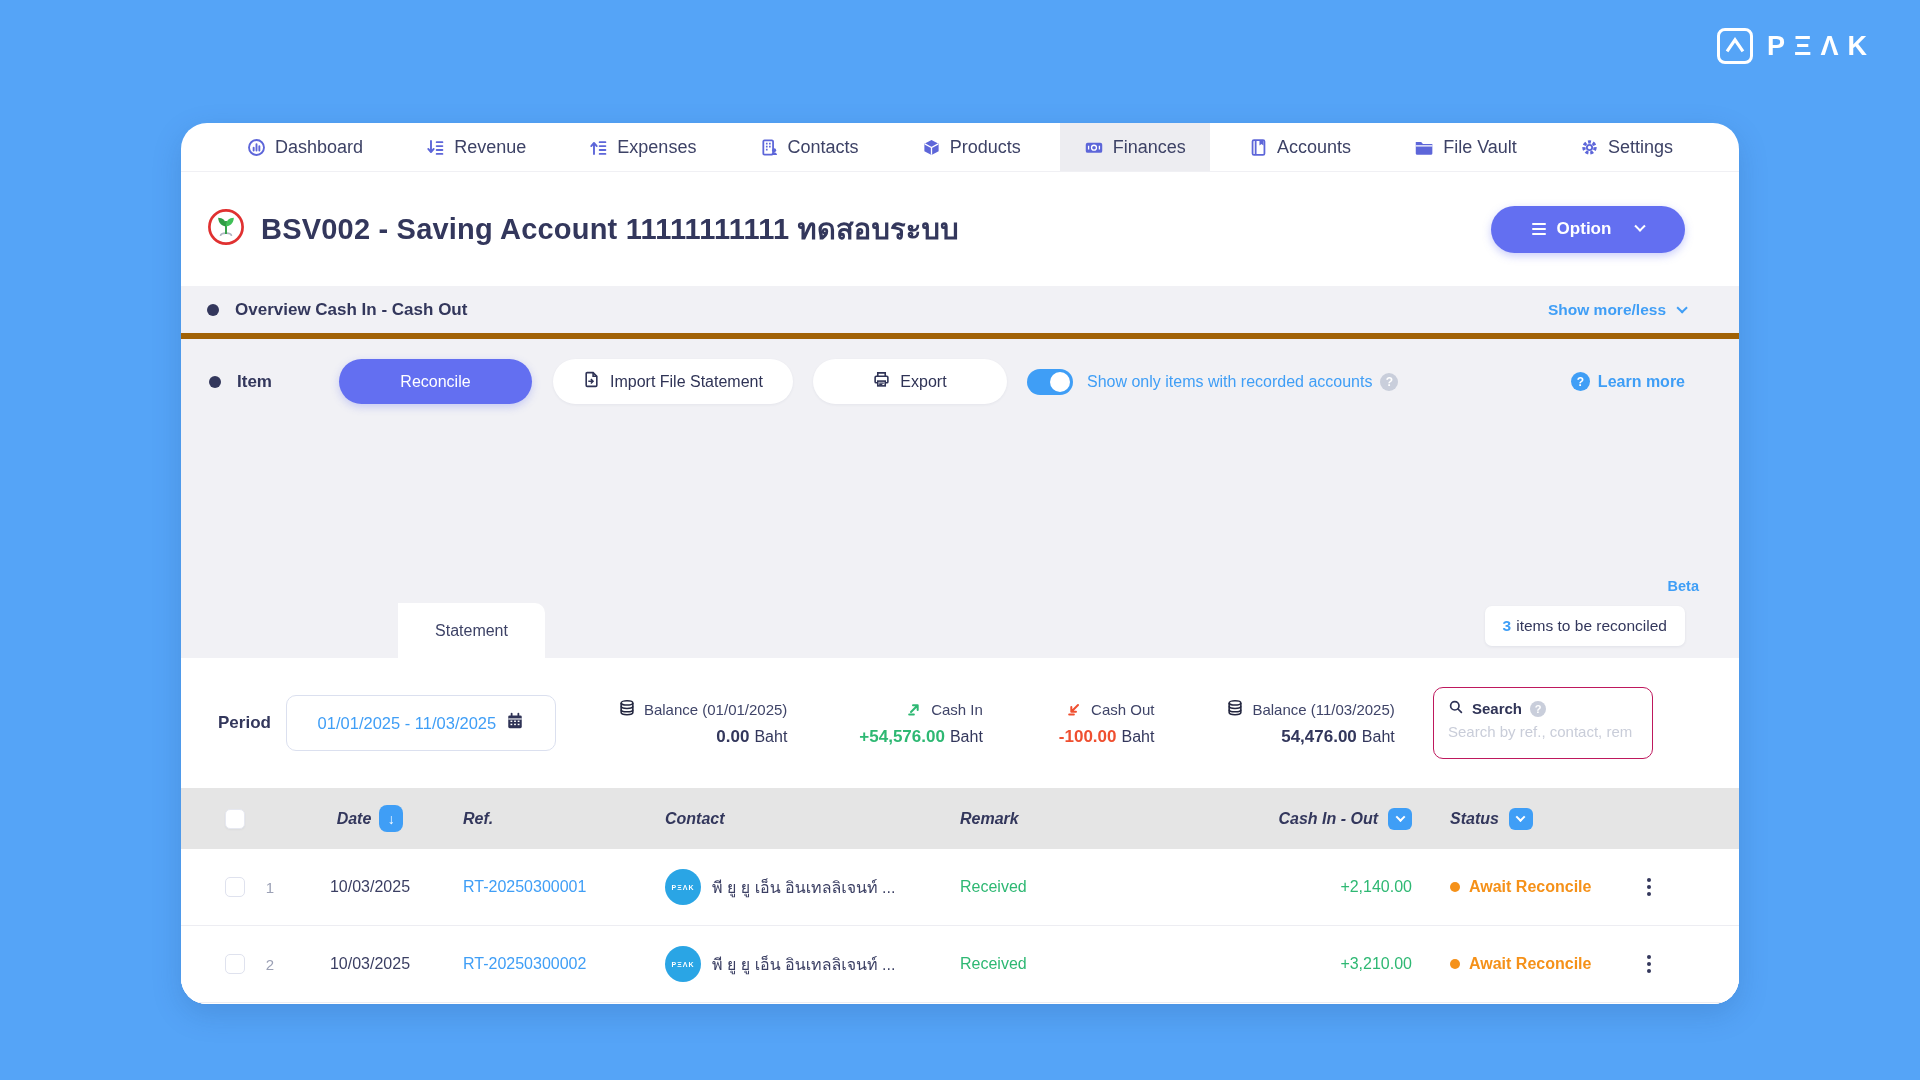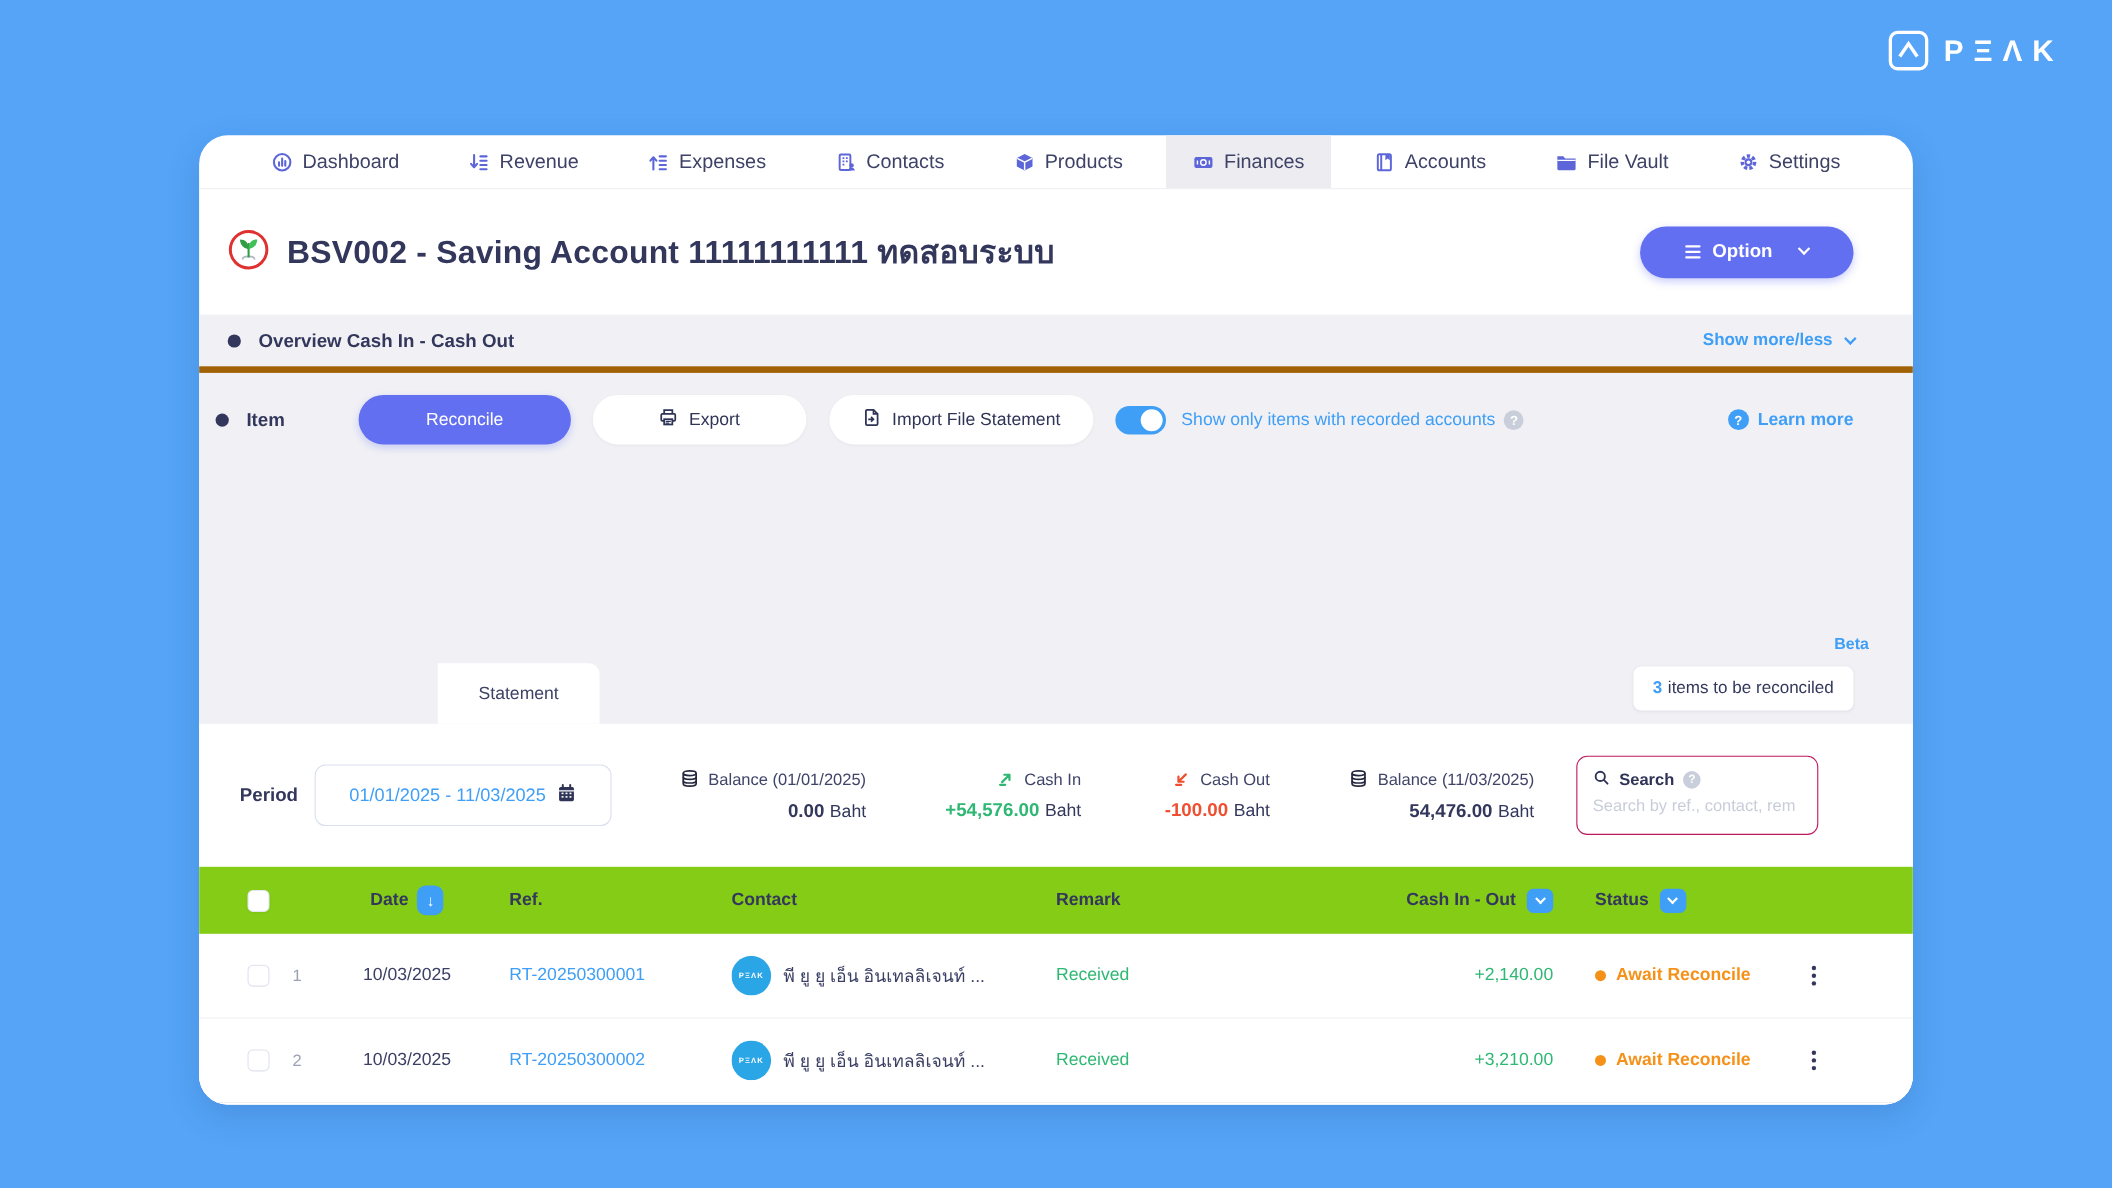--- a/index.html
+++ b/index.html
@@ -31,21 +31,21 @@
 
   
   .gray { background:#f1f1f5; height:717px; position:relative; }
 
   .overview-row { height:53px; display:flex; align-items:center; padding:0 55px 0 26px; border-bottom:6px solid #a16207; }
   .bullet { width:12px; height:12px; border-radius:50%; background:#33375c; margin-right:16px; flex:0 0 auto; }
   .section-title { font-size:17px; font-weight:bold; color:#33375c; }
   .showmore { margin-left:auto; display:flex; align-items:center; gap:10px; color:#3f9ef6; font-size:15.5px; font-weight:bold; cursor:pointer; }
   .chev-blue { width:8px; height:8px; border-right:2.4px solid #3f9ef6; border-bottom:2.4px solid #3f9ef6; transform:rotate(45deg) translateY(-3px); }
 
-  .item-row { height:85px; display:flex; align-items:center; padding:0 54px 0 15px;text-align:center; }
+  .item-row { height:85px; display:flex; align-items:center; padding:0 54px 0 28px;text-align:center; }
   .pill { height:45px; border-radius:23px; display:flex; align-items:center; justify-content:center; gap:10px; font-size:16px; cursor:pointer; }
   .btn-reconcile { margin-left:67px; width:193px; background:#636ff1; color:#fff; box-shadow:0 3px 8px rgba(99,111,241,.3); }
   .btn-white { background:#fff; color:#2f3356; box-shadow:0 1px 3px rgba(40,50,90,.06); }
   .btn-import { margin-left:21px; width:240px; }
   .btn-export { margin-left:20px; width:194px; }
   .toggle { margin-left:20px; width:46px; height:26px; border-radius:13px; background:#3f9ef6; position:relative; cursor:pointer; flex:0 0 auto; }
   .toggle .knob { position:absolute; right:3px; top:3px; width:20px; height:20px; border-radius:50%; background:#fff; }
   .toggle-label { margin-left:14px; color:#3f9ef6; font-size:16px; }
   .qmark { width:18px; height:18px; border-radius:50%; background:#c9cedb; color:#fff; font-size:12px; font-weight:bold; display:flex; align-items:center; justify-content:center; flex:0 0 auto; }
   .qmark.sm { width:16px; height:16px; font-size:11px; }
@@ -74,21 +74,21 @@
   .sum-value .unit { font-weight:normal; font-size:16px; color:#33375c; margin-left:5px; }
   .val-green { color:#2eb873; } .val-red { color:#ef4f30; }
   .b1{margin-left:62px;} .b2{margin-left:72px;} .b3{margin-left:76px;} .b4{margin-left:72px;}
   .search-box { margin-left:auto; margin-right:86px; width:220px; height:72px; border:1px solid #be185d; border-radius:10px; background:#fff; padding:11px 14px 9px; display:flex; flex-direction:column; gap:5px; }
   .search-top { display:flex; align-items:center; gap:8px; font-size:15px; font-weight:bold; color:#2f3356; }
   .search-box input { border:none; outline:none; font-size:15px; color:#5a5f7a; width:100%; font-family:"Liberation Sans", sans-serif; }
   .search-box input::placeholder { color:#c9cdd9; }
 
   
   .thead, .trow { display:grid; grid-template-columns:74px 30px 170px 210px 295px 215px 237px 209px 118px; align-items:center; }
-  .thead { height:61px; background:#84cc16; font-size:16px; font-weight:bold; color:#33375c; }
+  .thead { height:61px; background:#e5e5e5; font-size:16px; font-weight:bold; color:#33375c;font-style:italic; }
   .trow { height:77px; background:#fff; border-bottom:1px solid #ededf2; font-size:16px; }
   .cell { display:flex; align-items:center; }
   .c-check { padding-left:44px; }
   .checkbox { width:20px; height:20px; border-radius:5px; background:#fff; border:1px solid #dfe2ee; cursor:pointer; }
   .thead .checkbox { box-shadow:0 1px 2px rgba(40,50,90,.05); border-color:#e6e8f0; }
   .c-num { color:#9ba0b5; font-size:15px; justify-content:center; }
   .c-date { justify-content:center; color:#3b3f63; }
   .h-date { justify-content:center; gap:8px; }
   .sort-badge { width:24px; height:27px; border-radius:8px; background:#3f9ef6; color:#fff; display:flex; align-items:center; justify-content:center; font-size:14px; font-weight:bold; cursor:pointer; }
   .filter-badge { width:24px; height:22px; border-radius:6px; background:#3f9ef6; display:flex; align-items:center; justify-content:center; cursor:pointer; margin-left:10px; }
@@ -241,40 +241,40 @@
         <span class="chev-blue"></span>
       </div>
     </div>
 
     <div class="item-row">
       <span class="bullet"></span>
       <span class="section-title">Item</span>
       <div class="pill btn-reconcile">
           <span>Reconcile</span>
         </div>
+      <div class="pill btn-white btn-import">
+        <span>
+          <svg width="17" height="17" viewBox="0 0 16 16">
+              <path d="M9.5 1.5H4a1 1 0 0 0-1 1v11a1 1 0 0 0 1 1h8a1 1 0 0 0 1-1V5z" fill="none" stroke="#2f3356" stroke-width="1.5"></path>
+              <path d="M9.5 1.5V5H13" fill="none" stroke="#2f3356" stroke-width="1.5"></path>
+              <path d="M5 9.6h4M7.4 7.5l2.1 2.1-2.1 2.1" stroke="#2f3356" stroke-width="1.4" fill="none"></path>
+            </svg>
+        </span>
+        <span>Import File Statement</span>
+      </div>
       <div class="pill btn-white btn-export">
         <span>
           <svg width="17" height="17" viewBox="0 0 16 16">
               <path d="M4.5 5V1.8h7V5" fill="none" stroke="#2f3356" stroke-width="1.5"></path>
               <rect x="2" y="5" width="12" height="6" rx="1" fill="none" stroke="#2f3356" stroke-width="1.5"></rect>
               <rect x="4.5" y="9.5" width="7" height="4.5" fill="#fff" stroke="#2f3356" stroke-width="1.5"></rect>
               <path d="M5.8 11.4h4.4M5.8 12.9h3" stroke="#2f3356" stroke-width="1.1"></path>
             </svg>
         </span>
         <span>Export</span>
-      </div>
-      <div class="pill btn-white btn-import">
-        <span>
-          <svg width="17" height="17" viewBox="0 0 16 16">
-              <path d="M9.5 1.5H4a1 1 0 0 0-1 1v11a1 1 0 0 0 1 1h8a1 1 0 0 0 1-1V5z" fill="none" stroke="#2f3356" stroke-width="1.5"></path>
-              <path d="M9.5 1.5V5H13" fill="none" stroke="#2f3356" stroke-width="1.5"></path>
-              <path d="M5 9.6h4M7.4 7.5l2.1 2.1-2.1 2.1" stroke="#2f3356" stroke-width="1.4" fill="none"></path>
-            </svg>
-        </span>
-        <span>Import File Statement</span>
       </div>
       <div class="toggle">
           <span class="knob"></span>
         </div>
       <span class="toggle-label">Show only items with recorded accounts</span>
       <span class="qmark">?</span>
       <div class="learn-more">
         <span class="qmark blue">?</span>
         <span>Learn more</span>
       </div>

